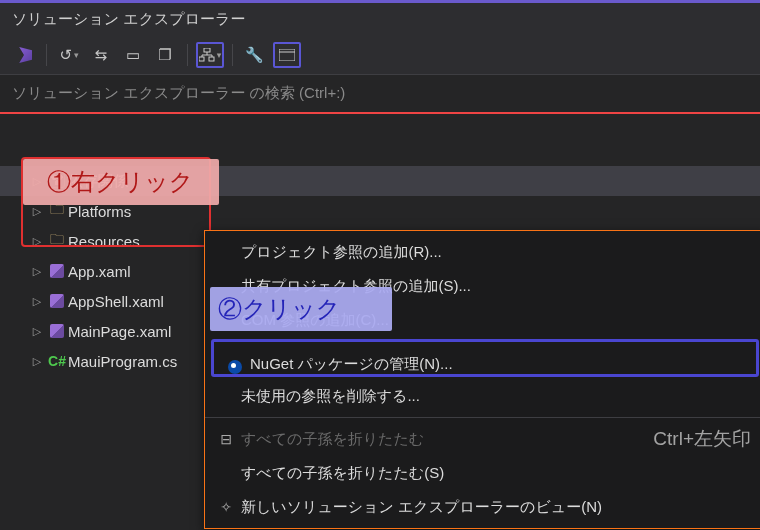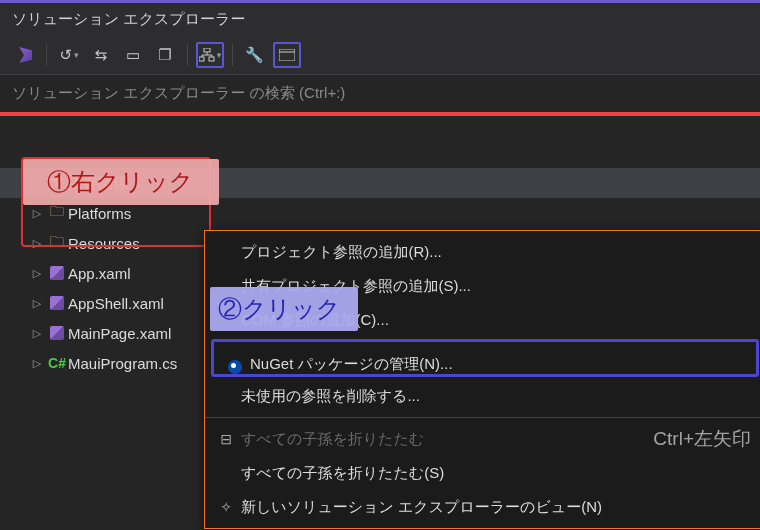--- a/index.html
+++ b/index.html
@@ -37,21 +37,21 @@
     color: #c5c5c5;
     font-size: 15px;
   }
   .tb-sep { width: 1px; height: 22px; background: #46464a; margin: 0 4px; }
   .tb-box { border: 2px solid #5a56d4; border-radius: 2px; }
   .caret-down::after { content: "▾"; font-size: 9px; margin-left: 2px; color:#999 }
   .search-row {
     padding: 9px 12px;
     color: #8a8a8a;
     font-size: 15px;
-    border-bottom: 4px solid #ef4444;
+    border-bottom: 2px solid #ef4444;
   }
   .tree { padding: 6px 0 0 0; }
   .tree-row {
     display: flex;
     align-items: center;
     height: 30px;
     padding-left: 8px;
     color: #dcdcdc;
     font-size: 15px;
     white-space: nowrap;
@@ -98,21 +98,21 @@
     width: 196px; height: 46px;
     background: rgba(240,170,170,0.93);
     color: #b01818;
     font-size: 24px; font-weight: 500;
     display:flex; align-items:center; padding-left:24px;
     border-radius:2px;
   }
   .callout2-label {
     position:absolute;
     left: 210px; top: 287px;
-    width: 148px; height: 44px;
+    width: 182px; height: 44px;
     background: rgba(170,170,240,0.94);
     color: #2424b8;
     font-size: 24px; font-weight: 500;
     display:flex; align-items:center; padding-left:8px;
     border-radius:2px;
     z-index: 20;
   }
 
   .context-menu {
     position: absolute;

